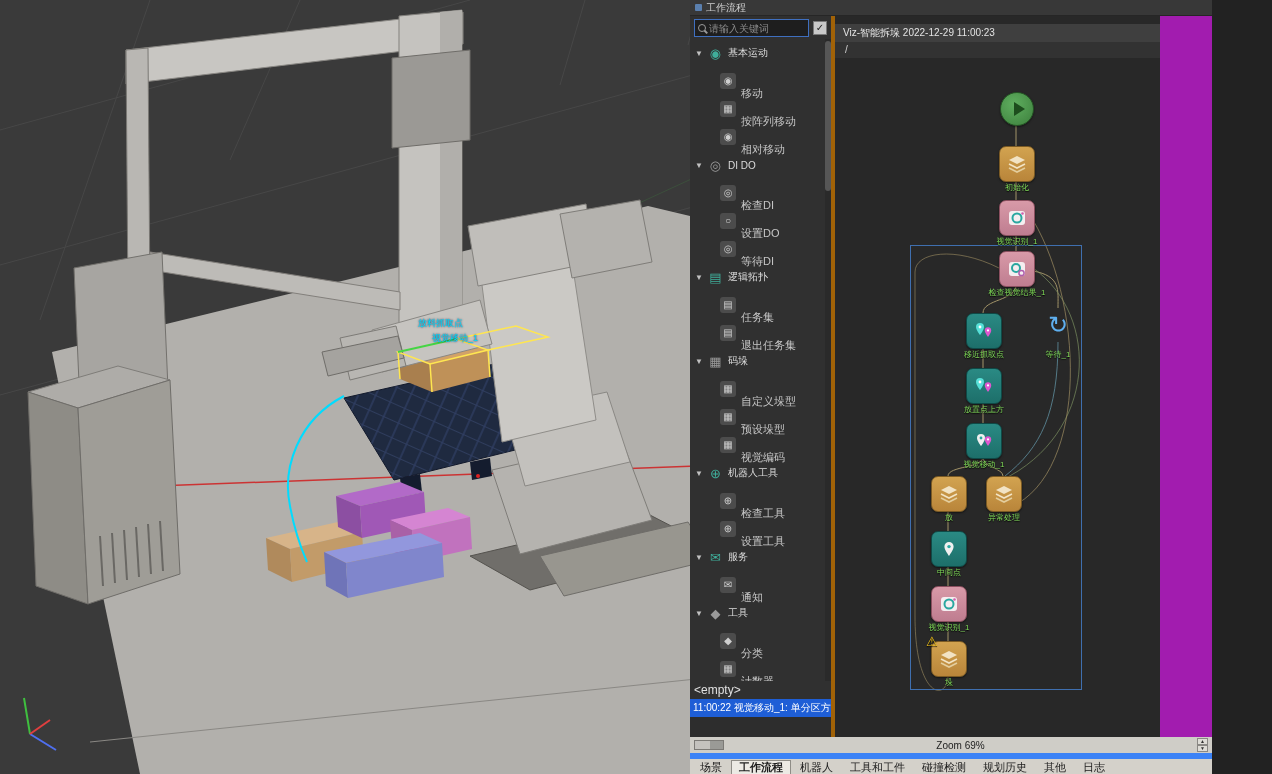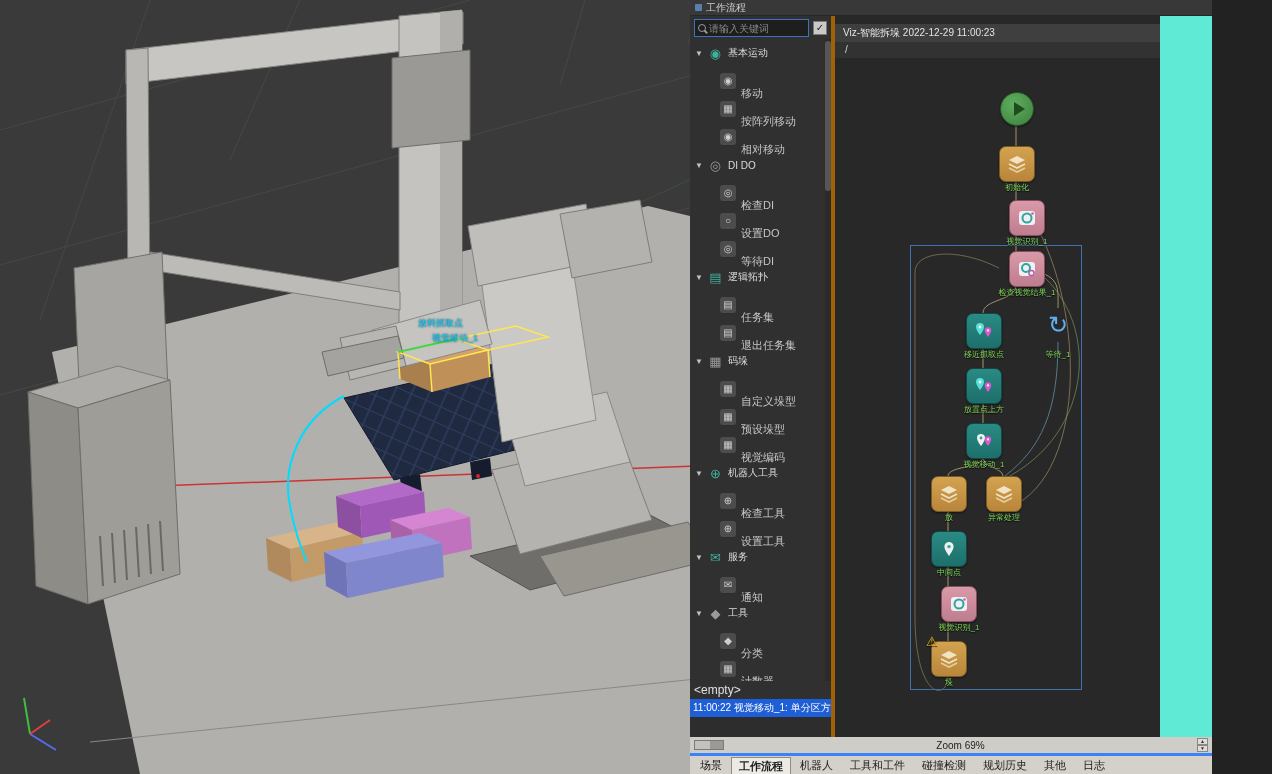--- a/index.html
+++ b/index.html
@@ -4,21 +4,21 @@
 <style>
   html,body{margin:0;padding:0;background:#222;}
   body{width:1272px;height:774px;overflow:hidden;display:flex;font-family:"Liberation Sans",sans-serif;-webkit-font-smoothing:antialiased;}
 
   
   .viewport{position:relative;width:690px;height:774px;background:#3a3a3a;flex:0 0 auto;overflow:hidden;}
   .viewport svg{display:block;}
   .scene-label{position:absolute;color:#00e0ff;font-size:9px;line-height:10px;text-shadow:0 0 2px #003;white-space:nowrap;}
 
   
-  .rightpanel{width:522px;height:774px;display:flex;flex-direction:column;background:#5eead4;flex:0 0 auto;}
+  .rightpanel{width:522px;height:774px;display:flex;flex-direction:column;background:#a21caf;flex:0 0 auto;}
   .panel-titlebar{height:16px;background:#383838;border-bottom:1px solid #262626;display:flex;align-items:center;gap:4px;padding:0 5px;box-sizing:border-box;}
   .panel-titlebar .mini-ic{width:7px;height:7px;background:#5a7fae;border-radius:1px;}
   .panel-titlebar .t{font-size:10px;color:#cfcfcf;}
 
   .panel-content{flex:1;display:flex;min-height:0;}
 
   
   .library{width:145px;background:#303030;border-right:4px solid #a16207;display:flex;flex-direction:column;box-sizing:border-box;}
   .searchrow{display:flex;align-items:center;gap:4px;padding:3px 4px 2px 4px;}
   .searchbox{flex:1;display:flex;align-items:center;background:#1e1e1e;border:1px solid #3f6fbf;height:16px;padding:0 3px;gap:3px;}
@@ -47,35 +47,35 @@
 
   
   .canvas{position:relative;width:325px;background:#282828;overflow:hidden;}
   .canvas-title{position:absolute;left:0;top:8px;right:0;height:18px;background:#3f3f3f;color:#e3e3e3;font-size:10px;line-height:18px;padding-left:8px;z-index:5;box-sizing:border-box;}
   .canvas-path{position:absolute;left:0;top:26px;right:0;height:16px;background:#323232;color:#cfcfcf;font-size:10px;line-height:16px;padding-left:10px;z-index:5;box-sizing:border-box;}
   .edges{position:absolute;left:0;top:0;z-index:1;}
   .selrect{position:absolute;left:75px;top:229px;width:170px;height:443px;border:1px solid #3f6faf;z-index:1;}
   .node{position:absolute;width:34px;height:34px;border-radius:7px;display:flex;align-items:center;justify-content:center;z-index:2;box-shadow:0 1px 2px rgba(0,0,0,.5);}
   .node .nlabel{position:absolute;top:35px;left:50%;transform:translateX(-50%);white-space:nowrap;font-size:8px;color:#7ed957;text-shadow:0 1px 1px #000;}
   .node.orange{background:linear-gradient(#d2a350,#b9853a);border:1px solid #7a5a24;}
-  .node.pink{background:linear-gradient(#d89aa8,#bf7d90);border:1px solid #8a4f5f;margin-left:10px;}
+  .node.pink{background:linear-gradient(#d89aa8,#bf7d90);border:1px solid #8a4f5f;}
   .node.teal{background:linear-gradient(#2a8a84,#1d6f6a);border:1px solid #0f4a47;}
   .node.play{width:32px;height:32px;border-radius:50%;background:radial-gradient(circle at 40% 35%,#5fae5f,#3c7f3c);border:1px solid #245524;}
   .node.play .ptri{width:0;height:0;border-left:11px solid #1d4d1d;border-top:7px solid transparent;border-bottom:7px solid transparent;margin-left:4px;}
   .node.wait-node{background:transparent;box-shadow:none;border:none;color:#5fb0f0;font-size:24px;line-height:24px;}
   .warnbadge{position:absolute;left:-6px;top:-8px;color:#f5c518;font-size:13px;text-shadow:0 1px 1px #000;}
 
   
   .zoomrow{height:16px;background:#cfcdc7;display:flex;align-items:center;padding:0 4px;gap:2px;box-sizing:border-box;}
   .minibar{width:28px;height:8px;background:#9a9a96;border:1px solid #7c7a76;position:relative;}
   .minibar i{position:absolute;left:0;top:0;bottom:0;width:55%;background:#c4c2be;}
   .zoomtext{flex:1;text-align:center;font-size:10px;color:#222;}
   .stepper{display:flex;flex-direction:column;width:11px;}
   .stepper button{height:7px;font-size:5px;line-height:5px;padding:0;border:1px solid #8a8884;background:#dedcd6;color:#333;}
-  .tabbar{height:21px;background:#d4d1ca;display:flex;align-items:stretch;gap:1px;padding:1px 2px 0 2px;box-sizing:border-box;border-top:3px solid #3b82f6;}
+  .tabbar{height:21px;background:#d4d1ca;display:flex;align-items:stretch;gap:1px;padding:1px 2px 0 2px;box-sizing:border-box;border-top:6px solid #3b82f6;}
   .tab{font-size:11px;color:#1c1c1c;padding:0 7px;display:flex;align-items:center;background:#d4d1ca;border:1px solid transparent;}
   .tab.active{background:#eceae4;border:1px solid #8f8d87;border-bottom:none;font-weight:bold;}
 </style>
 </head>
 <body>
 
 <div class="viewport">
   <svg width="802" height="774" viewBox="0 0 802 774">
     <defs>
       <pattern id="hatch" patternUnits="userSpaceOnUse" width="16" height="16" patternTransform="rotate(24)">

